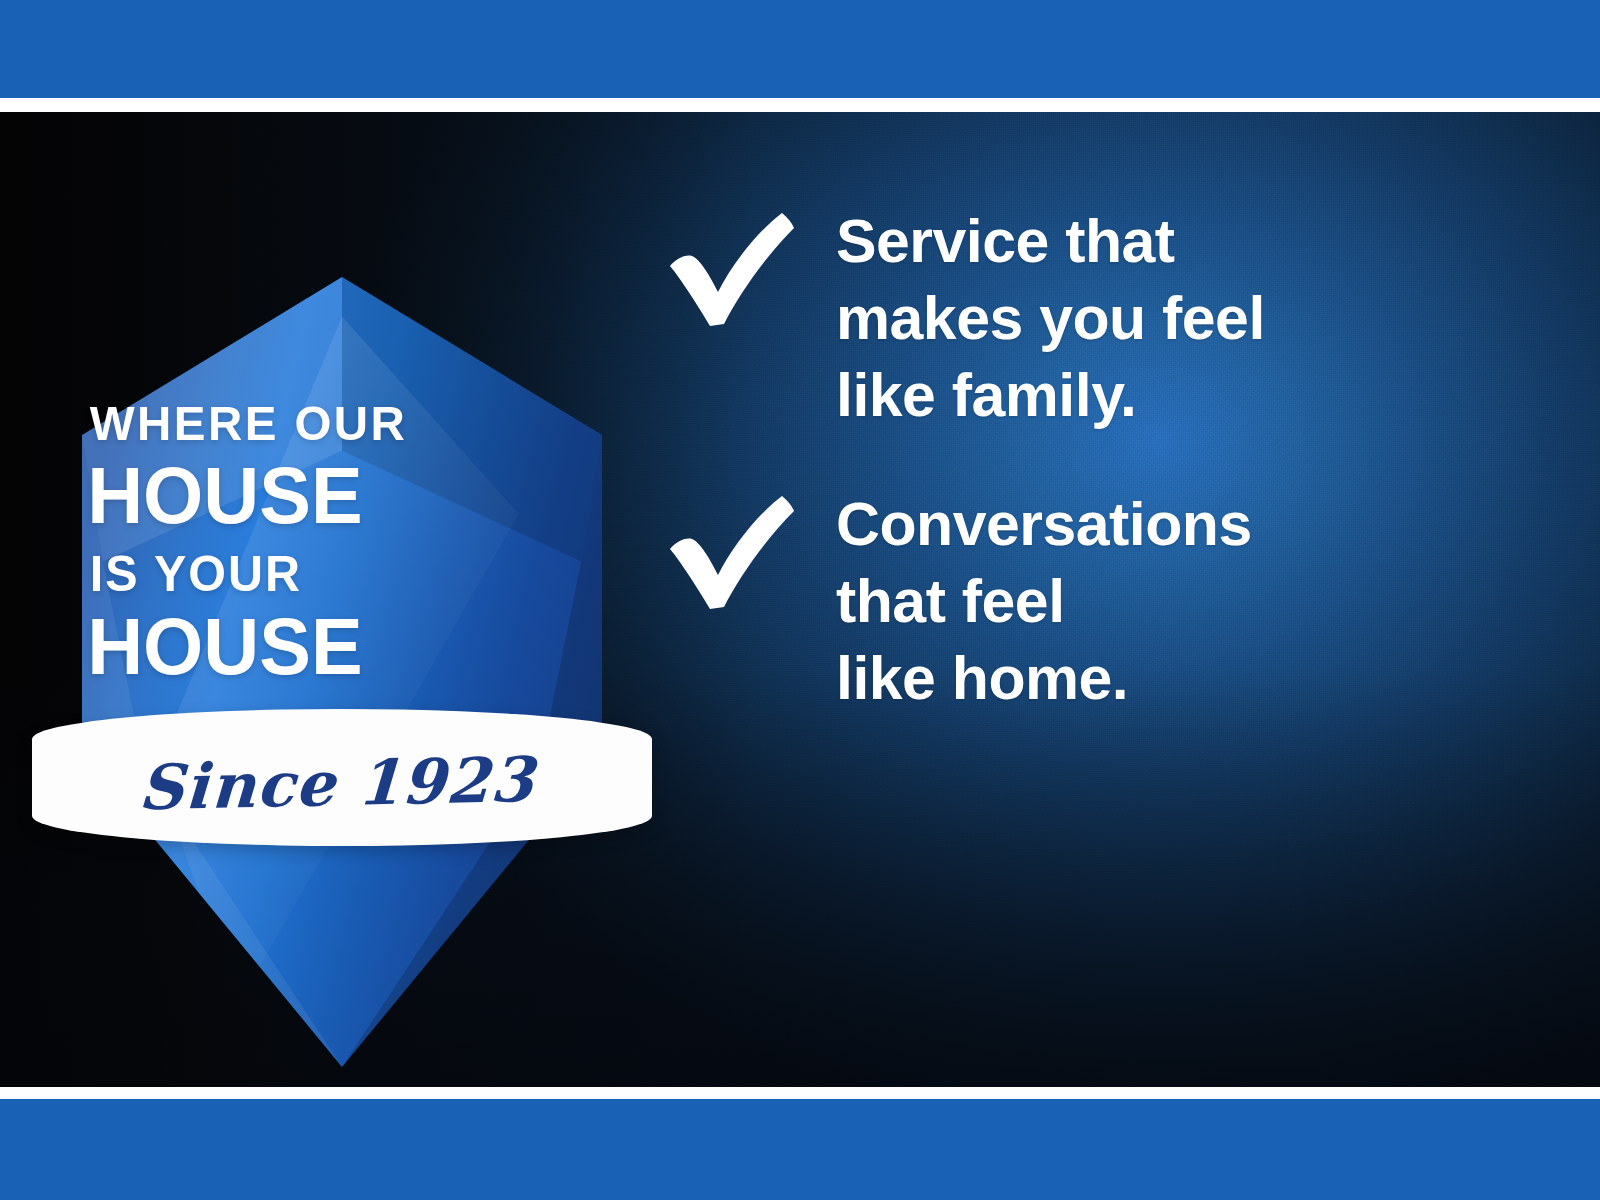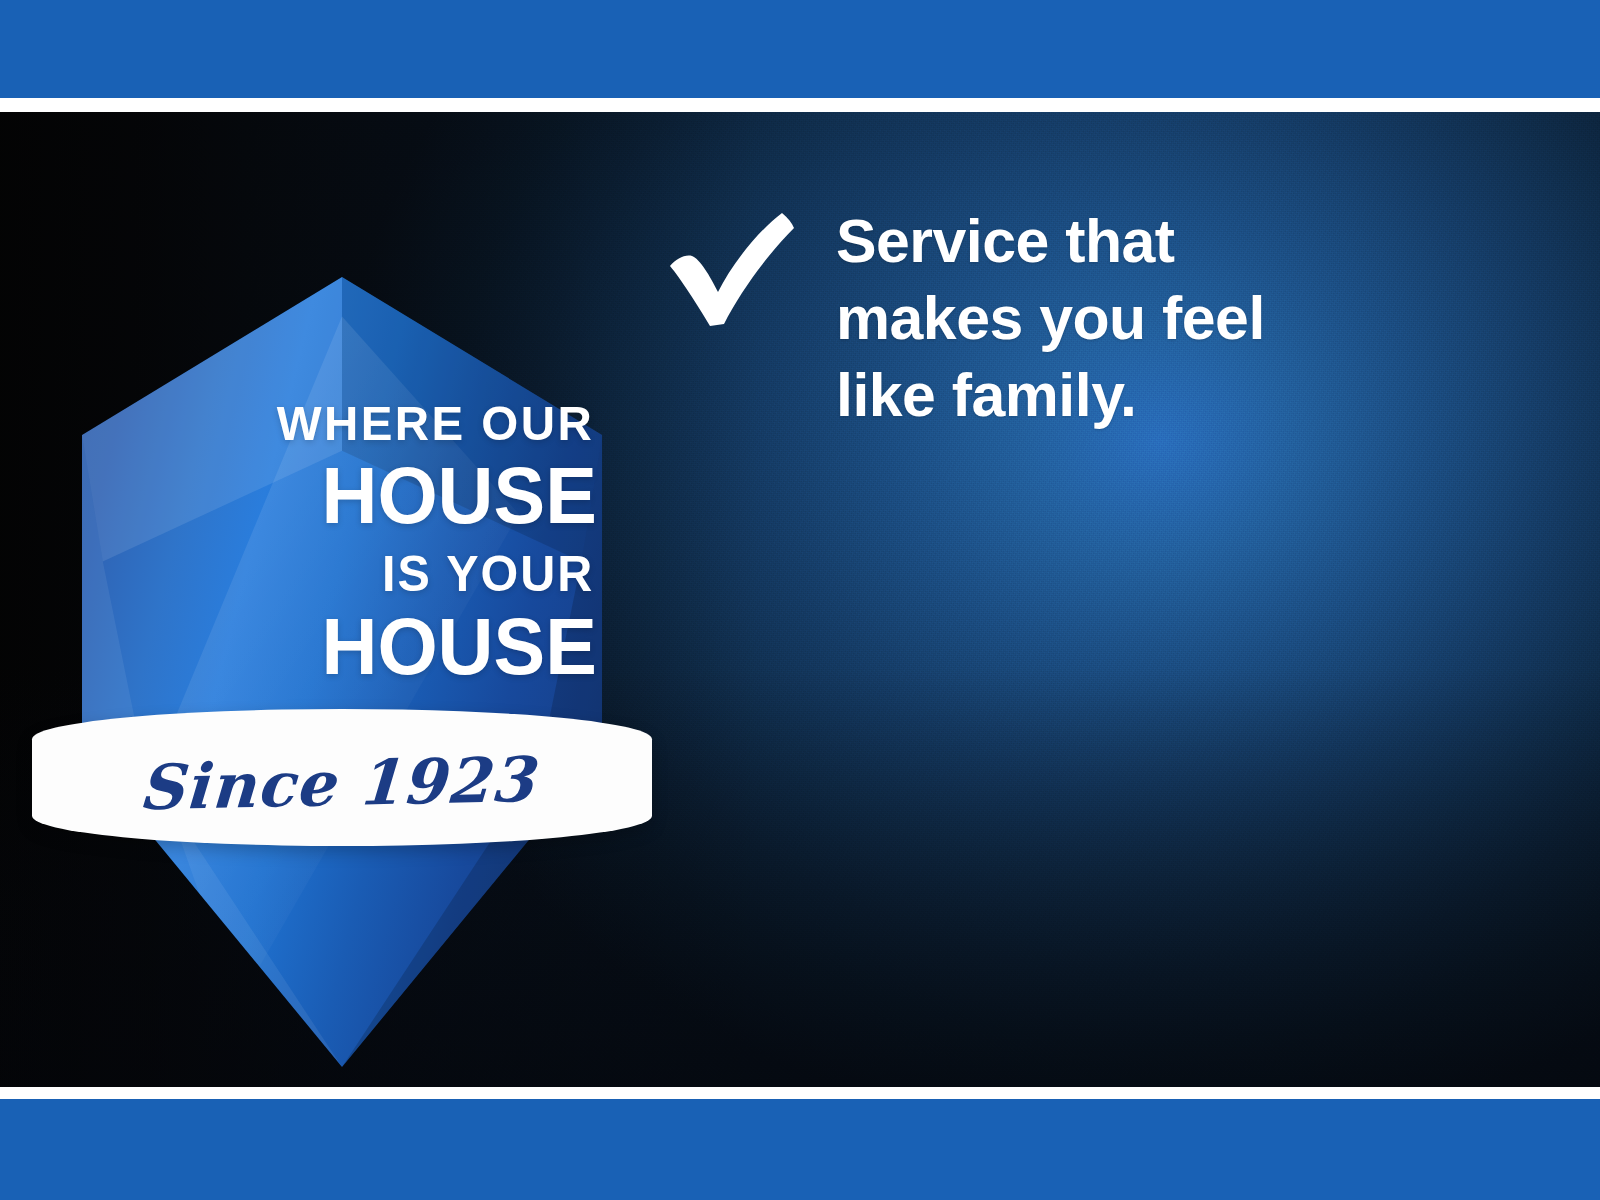--- a/index.html
+++ b/index.html
@@ -171,21 +171,21 @@
     clip-path: polygon(50% 5%, 84% 30%, 30% 92%, 14% 62%);
     background: linear-gradient(120deg, rgba(255,255,255,.16), rgba(255,255,255,0) 72%);
   }
 
   
   .shield-text {
     position: absolute;
     left: 0;
     top: 122px;
     width: 520px;
-    text-align: right;
+    text-align: left;
     color: #ffffff;
     line-height: 1;
     text-shadow: 0 2px 6px rgba(0,0,0,.18);
   }
   .st-small {
     font-size: 49px;
     font-weight: 700;
     letter-spacing: 2.5px;
     transform: scaleX(.97);
   }
@@ -308,18 +308,26 @@
 
       <div class="benefit">
         <svg class="check-icon" viewBox="0 0 130 120" aria-hidden="true">
           <path d="M4 56 C10 49 19 44 26 46 C34 49 44 66 52 82 C66 54 92 21 116 3 C122 8 126 13 128 18 C102 44 74 82 58 114 L44 116 C31 94 14 68 4 56 Z" fill="#ffffff"></path>
         </svg>
         <div class="benefit-text">Service that
 makes you feel
 like family.</div>
       </div>
 
+      <div class="benefit">
+        <svg class="check-icon" viewBox="0 0 130 120" aria-hidden="true">
+          <path d="M4 56 C10 49 19 44 26 46 C34 49 44 66 52 82 C66 54 92 21 116 3 C122 8 126 13 128 18 C102 44 74 82 58 114 L44 116 C31 94 14 68 4 56 Z" fill="#ffffff"></path>
+        </svg>
+        <div class="benefit-text">Conversations
+that feel
+like home.</div>
+      </div>
 
     </div>
   </div>
 
   <div class="brand-bar bottom"></div>
 </div>
 
 </body></html>

